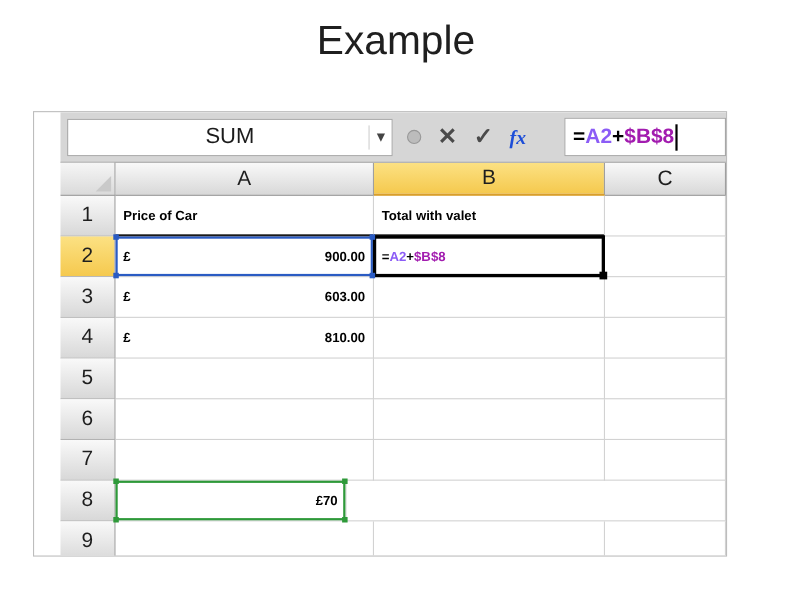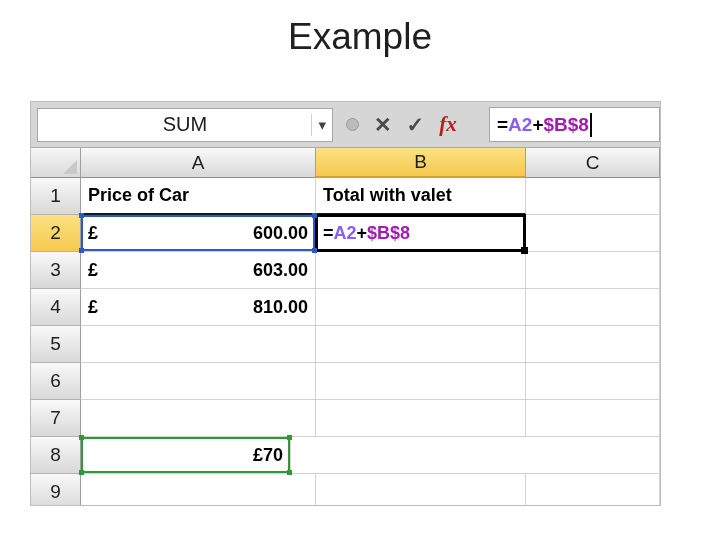--- a/index.html
+++ b/index.html
@@ -6,36 +6,36 @@
   html,body { width:720px; height:540px; background:#ffffff; overflow:hidden;
               font-family:"Liberation Sans", sans-serif; }
 
   .slide { position:relative; width:720px; height:480px; background:#fff; }
 
   .title { position:absolute; top:16px; left:0; width:720px; text-align:center;
            font-size:37px; font-weight:400; color:#1f1f1f; }
 
   
   .sheet { position:absolute; left:30px; top:101px; width:631px; height:405px;
-           background:#fff; border:1px solid #bdbdbd; overflow:hidden; }
+           background:#fff; border:1px solid #bdbdbd; overflow:hidden;padding-left:24px; }
 
   
   .fbar { position:relative; height:46px; background:#d6d6d6;
           border-bottom:1px solid #ababab; display:flex; align-items:center; }
   .namebox { margin-left:6px; width:296px; height:34px; background:#fff;
              border:1px solid #a7a7a7; display:flex; align-items:center;
              justify-content:center; position:relative; font-size:20px; color:#1c1c1c; }
   .namebox .dd { position:absolute; right:6px; top:5px; font-size:15px; color:#444;
                  border-left:1px solid #cfcfcf; padding-left:6px; line-height:22px; }
   .fb-buttons { display:flex; align-items:center; gap:15px; margin-left:13px; }
   .dot { width:13px; height:13px; border-radius:50%; background:#bcbcbc;
          border:1px solid #989898; }
   .fbtn { font-size:21px; color:#4a4a4a; font-weight:bold; line-height:1; }
   .fbtn.fx { font-family:"Liberation Serif", serif; font-style:italic;
-             font-size:21px; color:#b91c1c; font-weight:bold; }
+             font-size:18px; color:#1d4ed8; font-weight:bold; }
   .finput { position:absolute; left:458px; right:0; top:5px; bottom:5px;
             background:#fff; border:1px solid #a7a7a7; display:flex;
             align-items:center; padding-left:7px; font-size:19px; font-weight:600; }
   .caret { width:2px; height:24px; background:#000; margin-left:1px; }
   .t-black { color:#000; }
   .t-blue  { color:#8b5cf6; }
   .t-green { color:#a21caf; }
 
   
   .hrow { display:flex; height:30px; }
@@ -50,21 +50,21 @@
                border-bottom:2px solid #d99f2b; }
   .w-a { width:235px; } .w-b { width:210px; } .w-c { flex:1; }
 
   
   .row { display:flex; height:37px; }
   .rhead { width:50px; display:flex; align-items:center; justify-content:center;
            font-size:19px; color:#1e1e1e; background:linear-gradient(#f9f9f9,#d8d8d8);
            border-right:1px solid #9f9f9f; border-bottom:1px solid #b2b2b2; }
   .rhead.sel { background:linear-gradient(#fce183,#f5c94e); }
   .cell { position:relative; display:flex; align-items:center; padding:0 7px;
-          font-size:18px; font-weight:700; color:#000;
+          font-size:12px; font-weight:700; color:#000;
           border-right:1px solid #d2d2d2; border-bottom:1px solid #d2d2d2; }
   .cell.bline { border-bottom:2px solid #1a1a1a; }
   .cell.money { justify-content:space-between; }
   .cell.right { justify-content:flex-end; }
 
   
   .ref-blue::after  { content:""; position:absolute; inset:0; z-index:2;
                       border:2px solid #2a5bc3; pointer-events:none; }
   .ref-green::after { content:""; position:absolute; inset:0; z-index:2;
                       border:2px solid #2e9939; pointer-events:none; }
@@ -123,21 +123,21 @@
       <div class="cell w-b bline">
         <span>Total with valet</span>
       </div>
       <div class="cell w-c"></div>
     </div>
 
     <div class="row">
       <div class="rhead sel">2</div>
       <div class="cell w-a money ref-blue">
         <span>£</span>
-        <span>600.00</span>
+        <span>900.00</span>
         <span class="hdl blue tl"></span>
         <span class="hdl blue tr"></span>
         <span class="hdl blue bl"></span>
         <span class="hdl blue br"></span>
       </div>
       <div class="cell w-b">
         <span class="t-black">=</span>
         <span class="t-blue">A2</span>
         <span class="t-black">+</span>
         <span class="t-green">$B$8</span>

